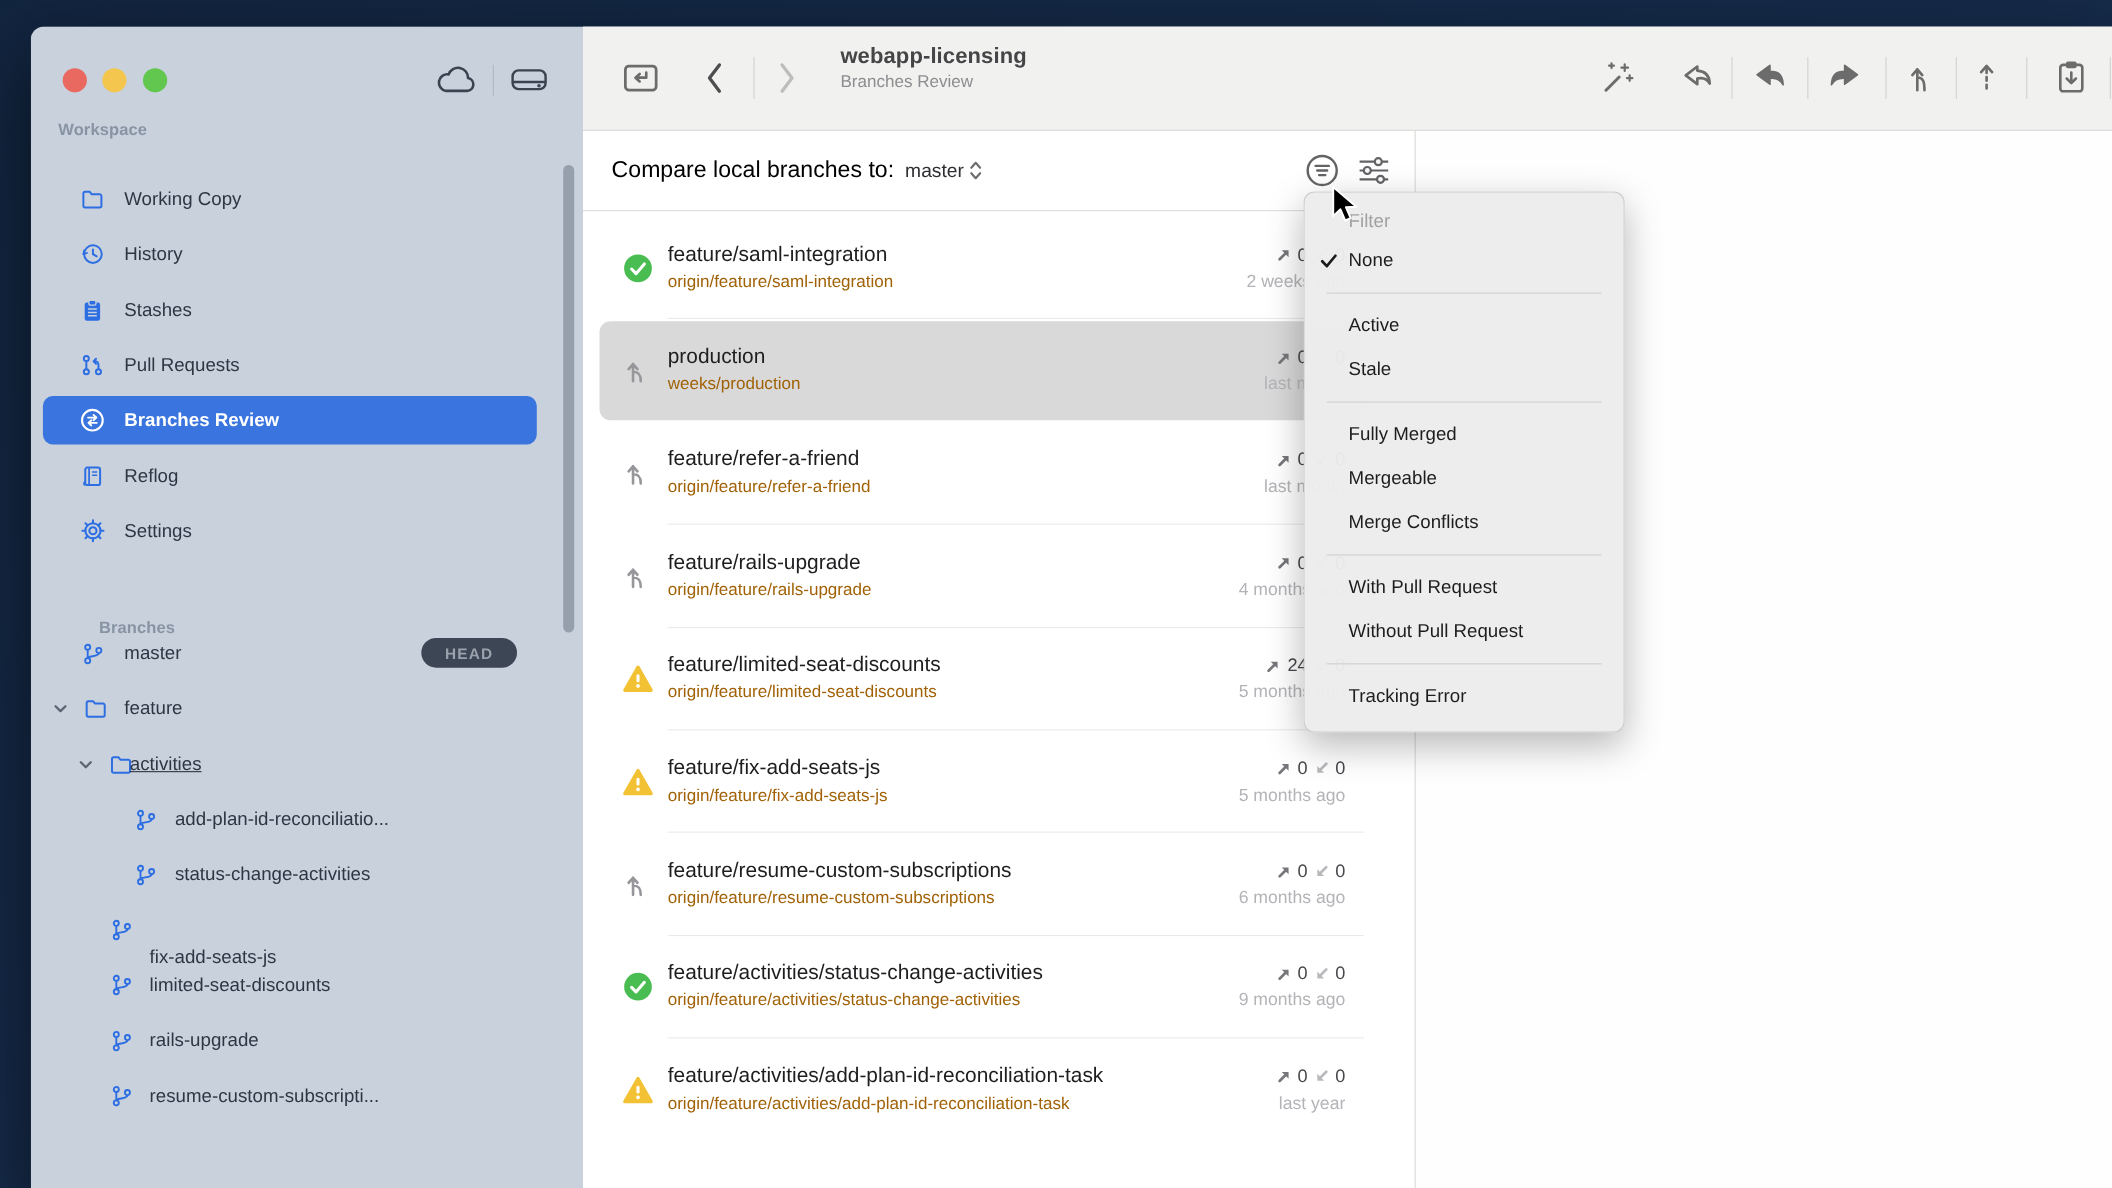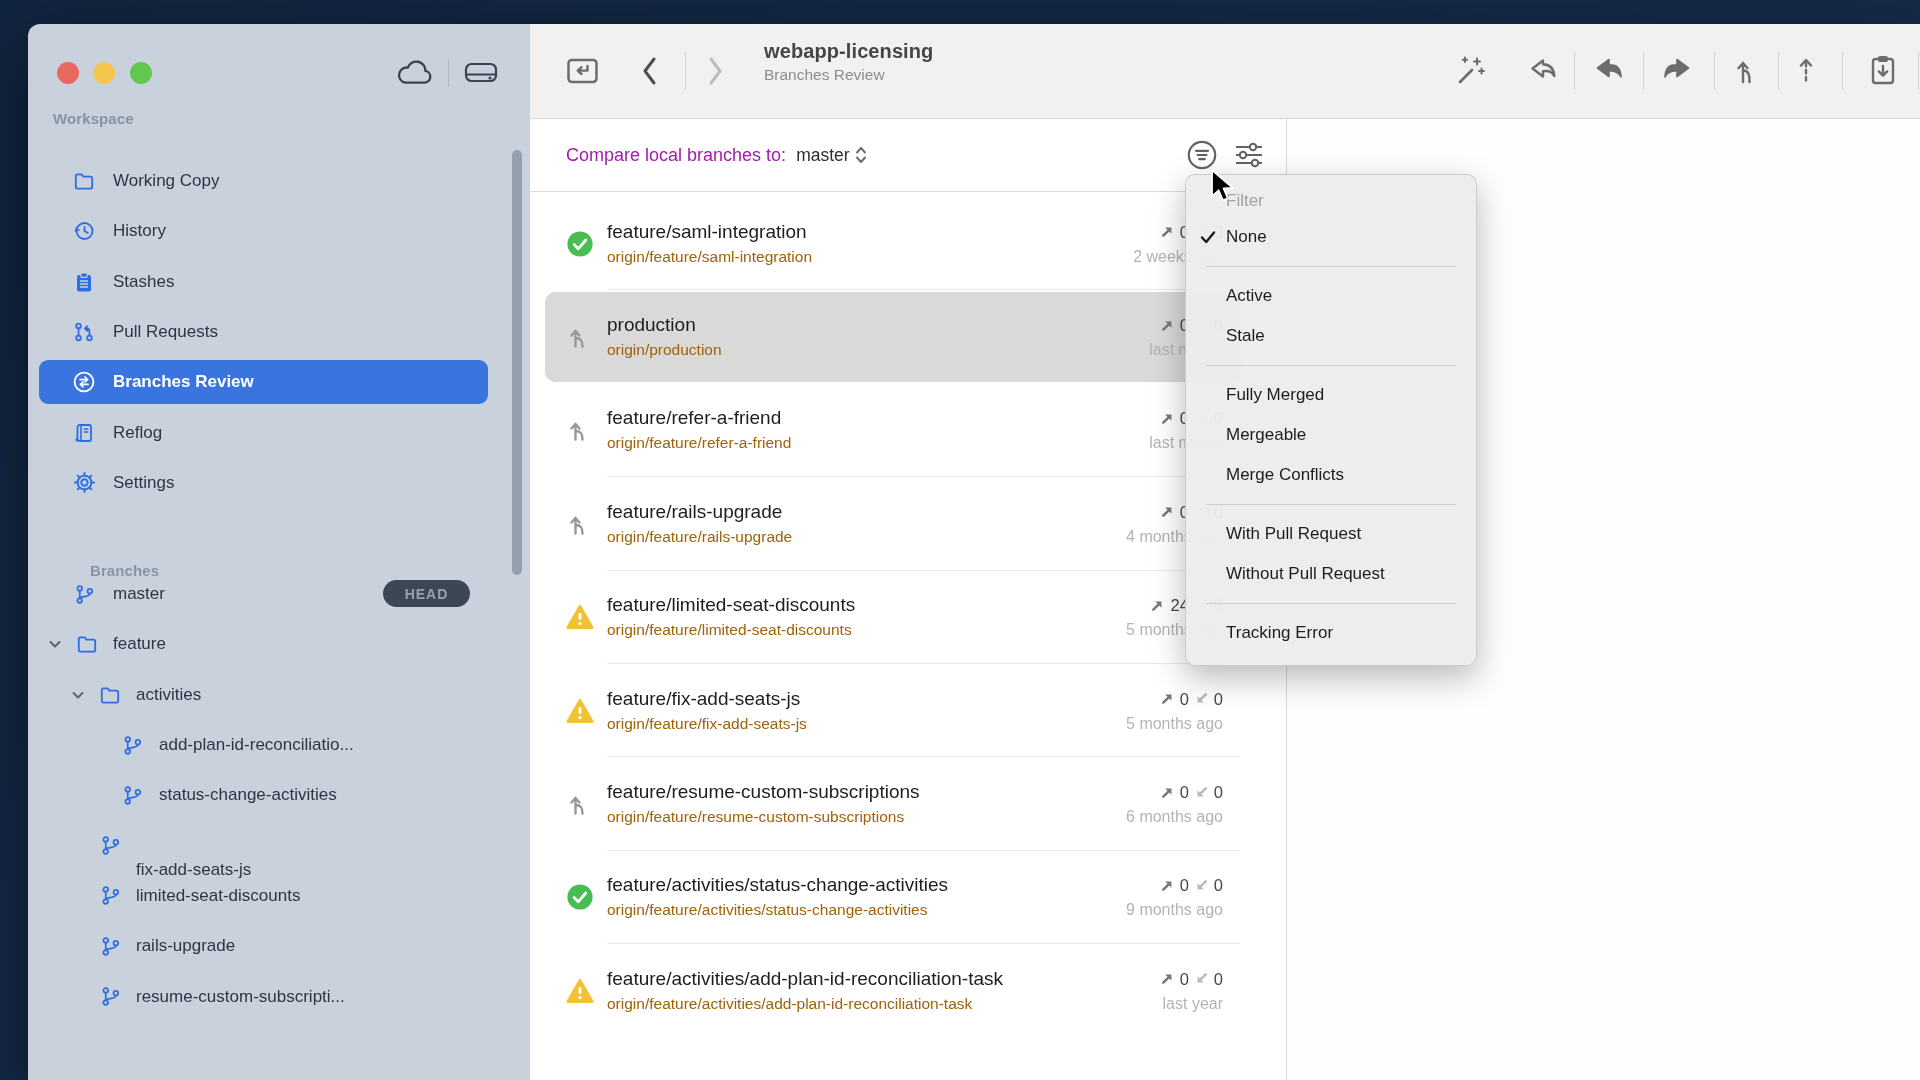--- a/index.html
+++ b/index.html
@@ -36,21 +36,21 @@
   .tb-ic{position:absolute;color:#6c6c6c;display:flex;align-items:center;justify-content:center;}
   .tb-sep{position:absolute;top:28px;width:1px;height:38px;background:#d2d2d0;}
   #tb-title{position:absolute;left:234px;top:16px;}
   #tb-title .t1{font-size:20px;font-weight:bold;color:#454547;letter-spacing:.1px;}
   #tb-title .t2{font-size:15.5px;color:#8d8d91;margin-top:3px;}
   #content{position:relative;flex:1;display:flex;min-height:0;}
   #listpane{position:relative;width:756px;flex:0 0 756px;border-right:1px solid #d9d9d7;background:#fff;}
   #rightpane{flex:1;background:#fefefe;}
   
   #comparebar{position:relative;height:72px;border-bottom:1px solid #dcdcdc;display:flex;align-items:center;}
-  #comparebar .cmp-label{margin-left:36px;font-size:18px;color:#a21caf;}
+  #comparebar .cmp-label{margin-left:26px;font-size:21px;color:#000000;}
   #comparebar .cmp-target{margin-left:10px;font-size:17.5px;color:#2e2e32;font-weight:500;display:flex;align-items:center;gap:4px;}
   .iconbtn{position:absolute;top:18px;width:36px;height:36px;display:flex;align-items:center;justify-content:center;color:#636366;}
   
   #rows{position:absolute;left:0;top:78px;right:0;}
   .brow{position:relative;height:93.4px;display:flex;align-items:center;}
   .brow .selbg{position:absolute;left:15px;right:43px;top:2px;bottom:2px;background:#d9d9d9;border-radius:10px;}
   .brow .stico{position:absolute;left:36px;width:28px;height:28px;}
   .brow .names{position:absolute;left:77px;right:230px;}
   .brow .bname{font-size:19px;font-weight:500;color:#1e1e20;white-space:nowrap;line-height:24px;}
   .brow .bremote{font-size:15.5px;color:#a16207;white-space:nowrap;line-height:22px;margin-top:2px;}
@@ -207,21 +207,21 @@
           <span class="chev" style="left:42px;">
             <svg width="16" height="16" viewBox="0 0 16 16">
                 <path d="M3.5 6 L8 10.5 L12.5 6" fill="none" stroke="currentColor" stroke-width="2.1" stroke-linecap="round" stroke-linejoin="round"></path>
               </svg>
           </span>
           <span class="ic" style="left:70px;">
             <svg width="22" height="22" viewBox="0 0 22 22">
                 <path d="M2.8 17 V6 a1.6 1.6 0 0 1 1.6-1.6 h4.2 l1.8 2.2 h7.2 a1.6 1.6 0 0 1 1.6 1.7 V17 a1.6 1.6 0 0 1-1.6 1.6 H4.4 A1.6 1.6 0 0 1 2.8 17 Z" fill="none" stroke="currentColor" stroke-width="1.8" stroke-linejoin="round"></path>
               </svg>
           </span>
-          <span class="lbl" style="left:108px;">activities</span>
+          <span class="lbl" style="left:90px;text-decoration:underline;">activities</span>
         </div>
         <div class="sb-row">
           <span class="ic" style="left:92px;">
             <svg width="21" height="21" viewBox="0 0 22 22">
                 <circle cx="6" cy="4.6" r="2.4" fill="none" stroke="currentColor" stroke-width="1.8"></circle>
                 <circle cx="6" cy="17.4" r="2.4" fill="none" stroke="currentColor" stroke-width="1.8"></circle>
                 <circle cx="16.6" cy="7.6" r="2.4" fill="none" stroke="currentColor" stroke-width="1.8"></circle>
                 <path d="M6 7.2 v7.6 M16.6 10.2 c0 3.2 -7 2.6 -10 4" fill="none" stroke="currentColor" stroke-width="1.8"></path>
               </svg>
           </span>
@@ -413,21 +413,21 @@
               <span class="sep"></span>
             </div>
 
             <div class="brow">
               <span class="selbg"></span>
               <svg class="stico" style="z-index:2;" viewBox="0 0 28 28">
                   <path d="M9.5 23.5 V8 M9.5 8 L5.5 12.5 M9.5 8 L13.5 12.5 M9.5 15 c6 0 7 3.5 7 8.5" fill="none" stroke="#96969b" stroke-width="2.4" stroke-linecap="round" stroke-linejoin="round"></path>
                 </svg>
               <div class="names" style="z-index:2;">
                   <div class="bname">production</div>
-                  <div class="bremote">origin/production</div>
+                  <div class="bremote">weeks/production</div>
                 </div>
               <div class="rightblk" style="z-index:2;">
                 <div class="counts">
                   <svg class="cico ne" viewBox="0 0 16 16">
                       <path d="M3.5 12.5 L9.5 6.5" stroke="currentColor" stroke-width="2.6" stroke-linecap="round"></path>
                       <path d="M5.6 3.8 H12.2 V10.4 Z" fill="currentColor"></path>
                     </svg>
                   <span>0</span>
                   <svg class="cico sw" viewBox="0 0 16 16">
                       <path d="M12.5 3.5 L6.5 9.5" stroke="currentColor" stroke-width="2.6" stroke-linecap="round"></path>

